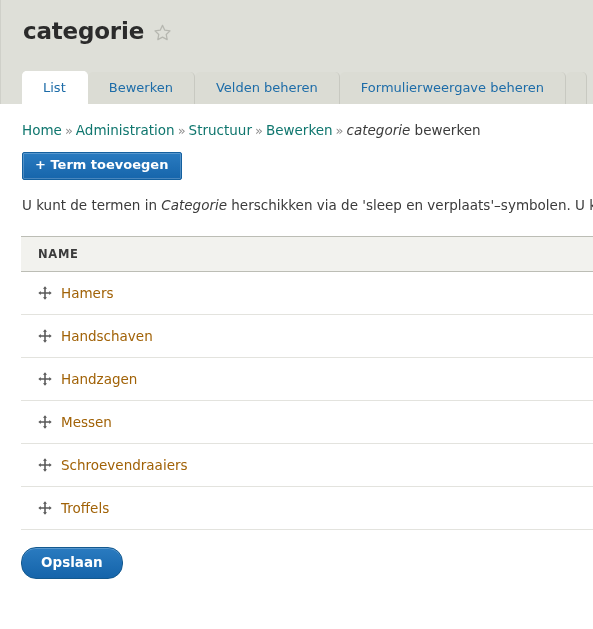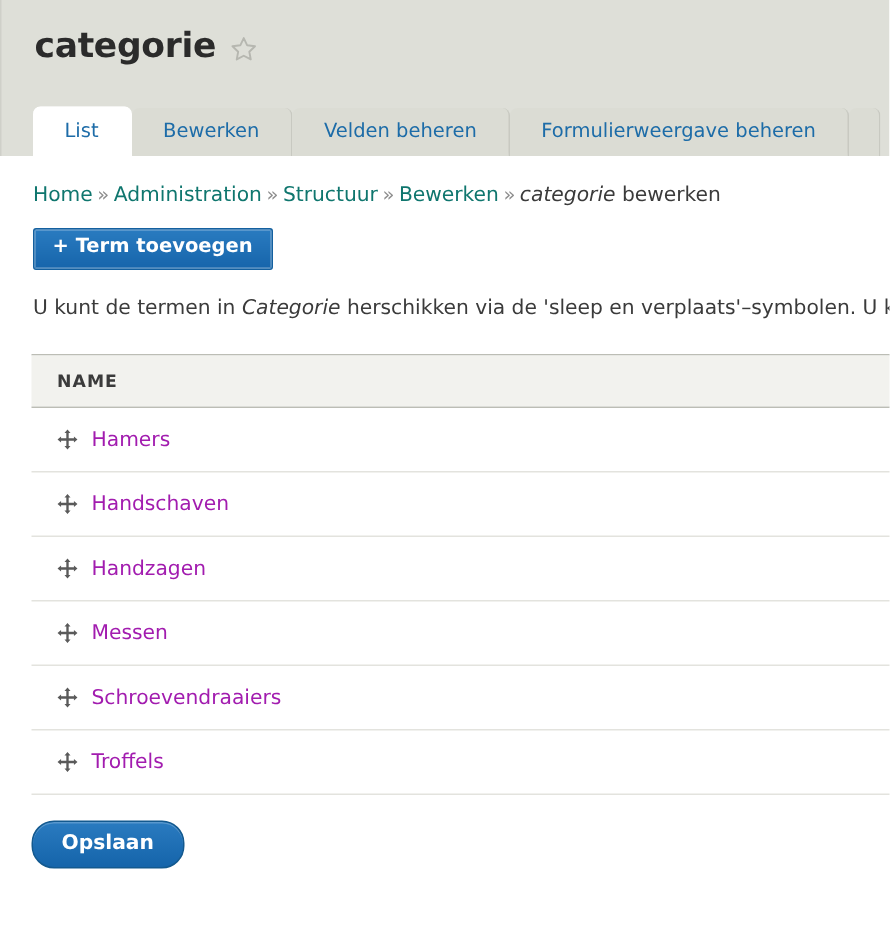--- a/index.html
+++ b/index.html
@@ -191,21 +191,21 @@
   }
   .drag-handle {
     width: 14px;
     height: 14px;
     flex: 0 0 14px;
     cursor: move;
     display: block;
   }
   .drag-handle svg { display: block; }
   .term-link {
-    color: #a21caf;
+    color: #a16207;
     text-decoration: none;
     cursor: pointer;
     font-size: 13.5px;
   }
 
   
   .form-actions {
     margin: 17px 0 0 21px;
     display: flex;
     align-items: center;

